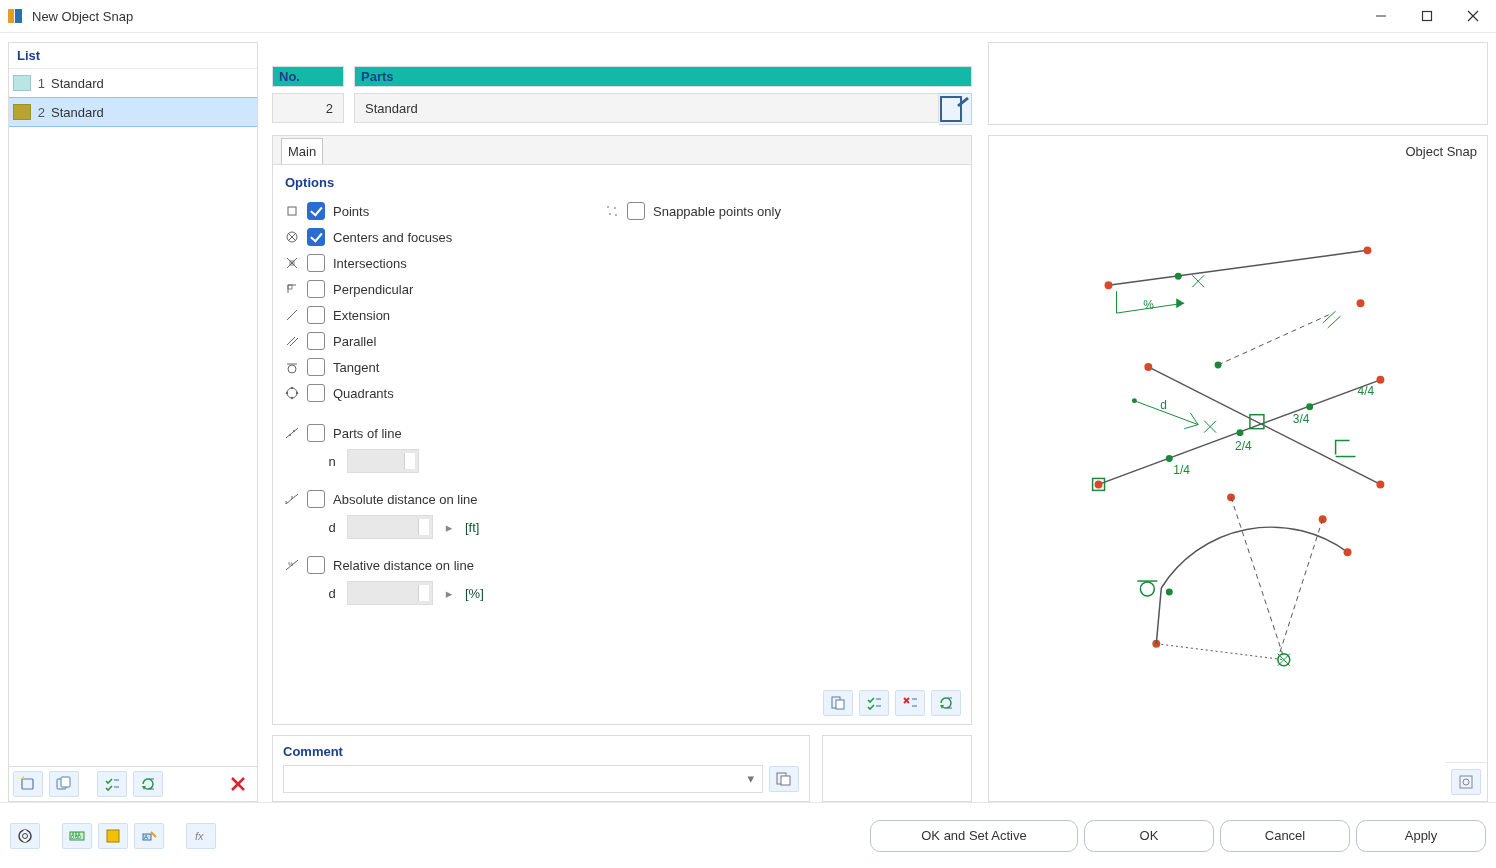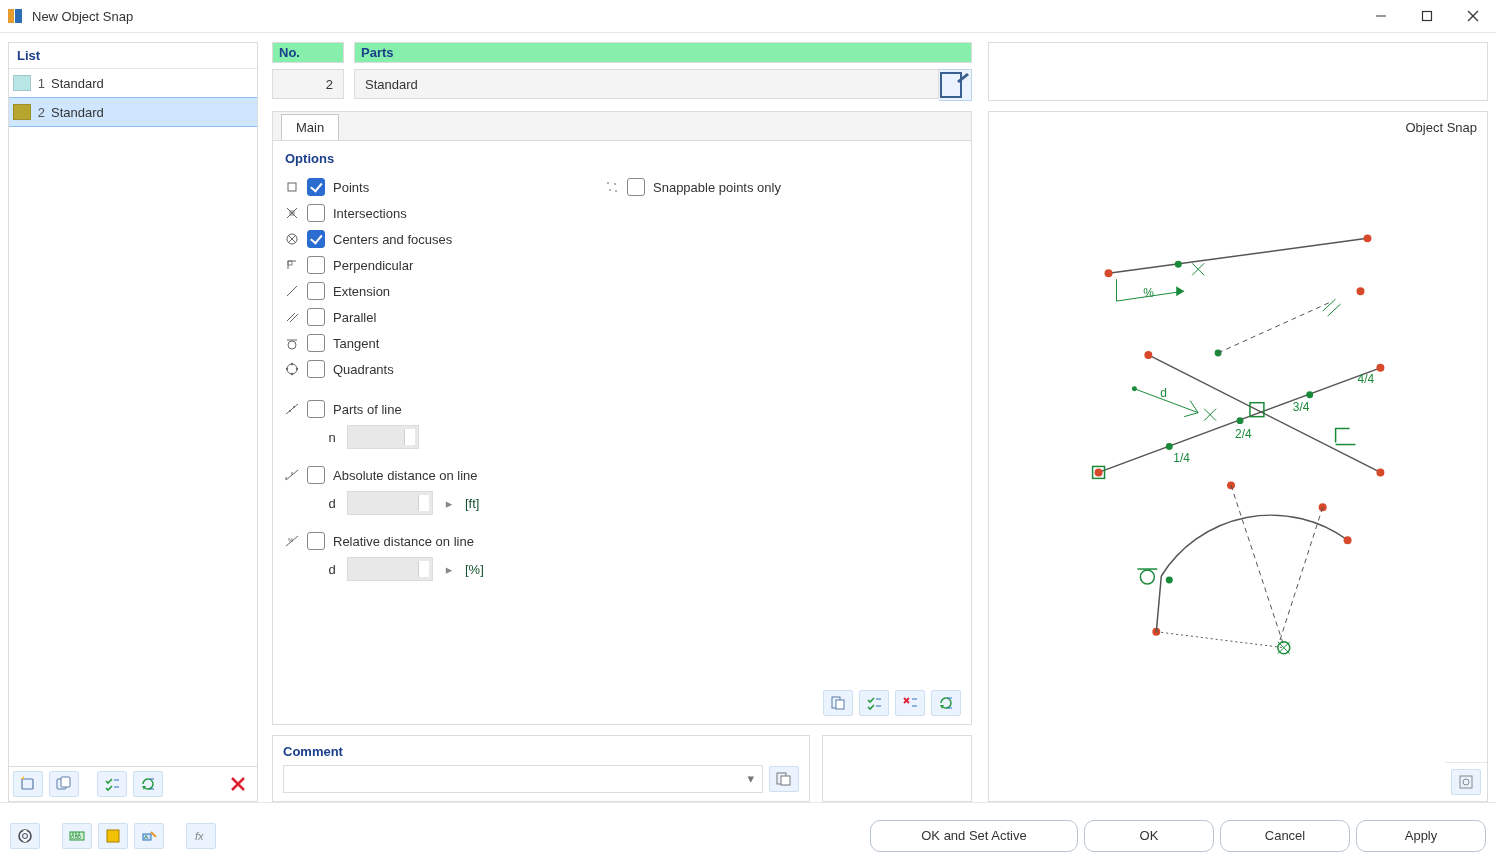--- a/index.html
+++ b/index.html
@@ -92,21 +92,21 @@
     min-width:0;
   }
   .header-row{
     display:grid;
     grid-template-columns: 72px 10px 1fr 16px 500px;
     grid-template-rows:auto auto;
     gap:6px 0;
   }
   .hdr-label{
     color:var(--blue-head); font-weight:600; padding:2px 6px;
-    border:1px solid var(--panel-border); background:#86efac;
+    border:1px solid var(--panel-border); background:#14b8a6;margin-top:24px;
   }
   .no-field, .name-field{
     height:28px; display:flex; align-items:center;
     background:var(--panel-bg); border:1px solid var(--panel-border);
   }
   .no-field{ justify-content:flex-end; padding:0 10px; color:#333;}
   .name-wrap{ display:flex; gap:0; }
   .name-field{ flex:1; padding:0 10px;}
   .rename-btn{
     width:32px; height:30px;
@@ -128,21 +128,21 @@
   
   .center-col{ display:flex; flex-direction:column; min-height:0;}
   .tabs{
     height:28px; background:var(--panel-bg);
     border:1px solid var(--panel-border);
     border-bottom:none;
     display:flex; align-items:flex-end;
     padding-left:8px;
   }
   .tab{
-    padding:5px 14px; background:#fff;
+    padding:5px 6px; background:#fff;
     border:1px solid var(--tab-border);
     border-bottom:1px solid #fff;
     position:relative; top:1px;
   }
   .options-panel{
     flex:1; border:1px solid var(--panel-border);
     background:#fff; padding:10px 12px; overflow:auto;
     position:relative;
     display:flex; flex-direction:column;
   }
@@ -384,38 +384,38 @@
                     <svg viewBox="0 0 14 14">
                       <rect x="3" y="3" width="8" height="8" fill="none" stroke="#666"></rect>
                     </svg>
                   </span>
                 <span class="cbox checked"></span>
                 <span>Points</span>
               </div>
               <div class="optline">
                 <span class="opticon">
                     <svg viewBox="0 0 14 14">
+                      <circle cx="7" cy="7" r="5" fill="none" stroke="#666"></circle>
+                      <line x1="3" y1="3" x2="11" y2="11" stroke="#666"></line>
+                      <line x1="11" y1="3" x2="3" y2="11" stroke="#666"></line>
+                    </svg>
+                  </span>
+                <span class="cbox checked"></span>
+                <span>Centers and focuses</span>
+              </div>
+              <div class="optline">
+                <span class="opticon">
+                    <svg viewBox="0 0 14 14">
                       <line x1="2" y1="2" x2="12" y2="12" stroke="#666"></line>
                       <line x1="12" y1="2" x2="2" y2="12" stroke="#666"></line>
                       <rect x="5" y="5" width="4" height="4" fill="none" stroke="#666" stroke-width="0.8"></rect>
                     </svg>
                   </span>
                 <span class="cbox"></span>
                 <span>Intersections</span>
-              </div>
-              <div class="optline">
-                <span class="opticon">
-                    <svg viewBox="0 0 14 14">
-                      <circle cx="7" cy="7" r="5" fill="none" stroke="#666"></circle>
-                      <line x1="3" y1="3" x2="11" y2="11" stroke="#666"></line>
-                      <line x1="11" y1="3" x2="3" y2="11" stroke="#666"></line>
-                    </svg>
-                  </span>
-                <span class="cbox checked"></span>
-                <span>Centers and focuses</span>
               </div>
               <div class="optline">
                 <span class="opticon">
                     <svg viewBox="0 0 14 14">
                       <polyline points="3,11 3,3 11,3" fill="none" stroke="#666"></polyline>
                       <rect x="3" y="3" width="4" height="4" fill="none" stroke="#666" stroke-width="0.8"></rect>
                     </svg>
                   </span>
                 <span class="cbox"></span>
                 <span>Perpendicular</span>

